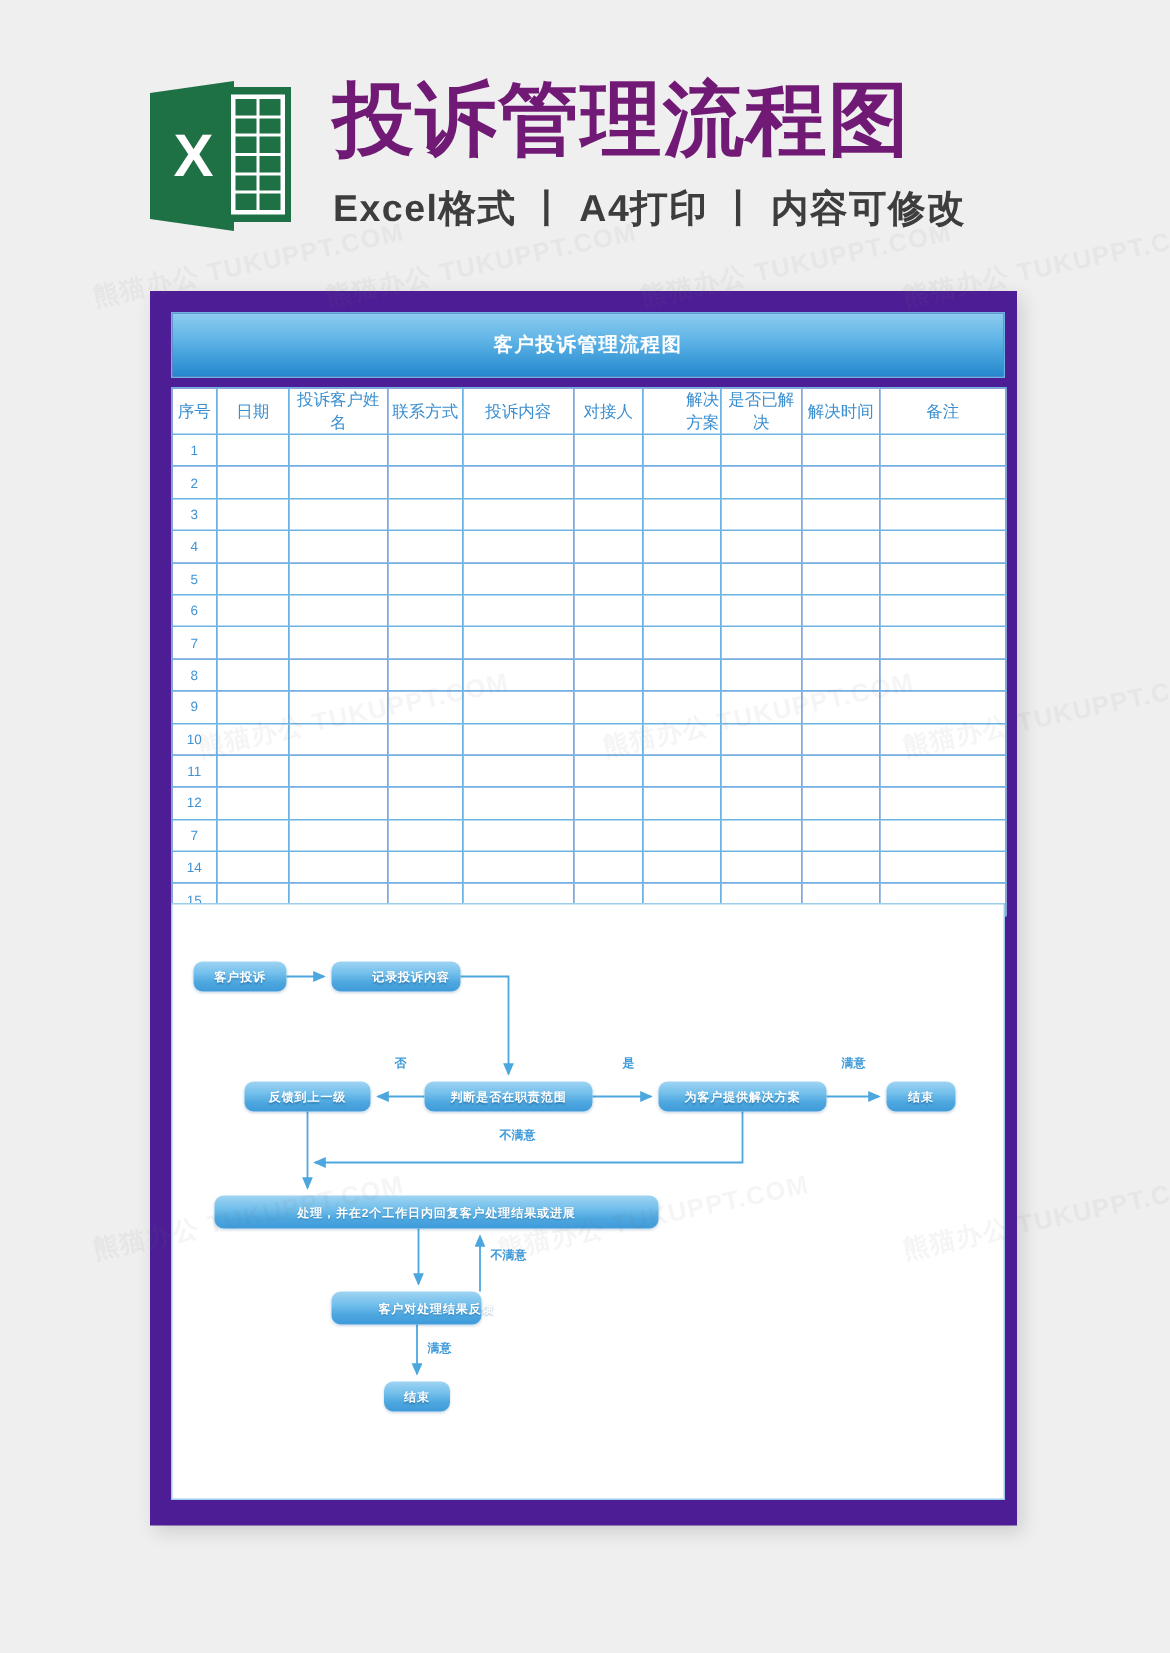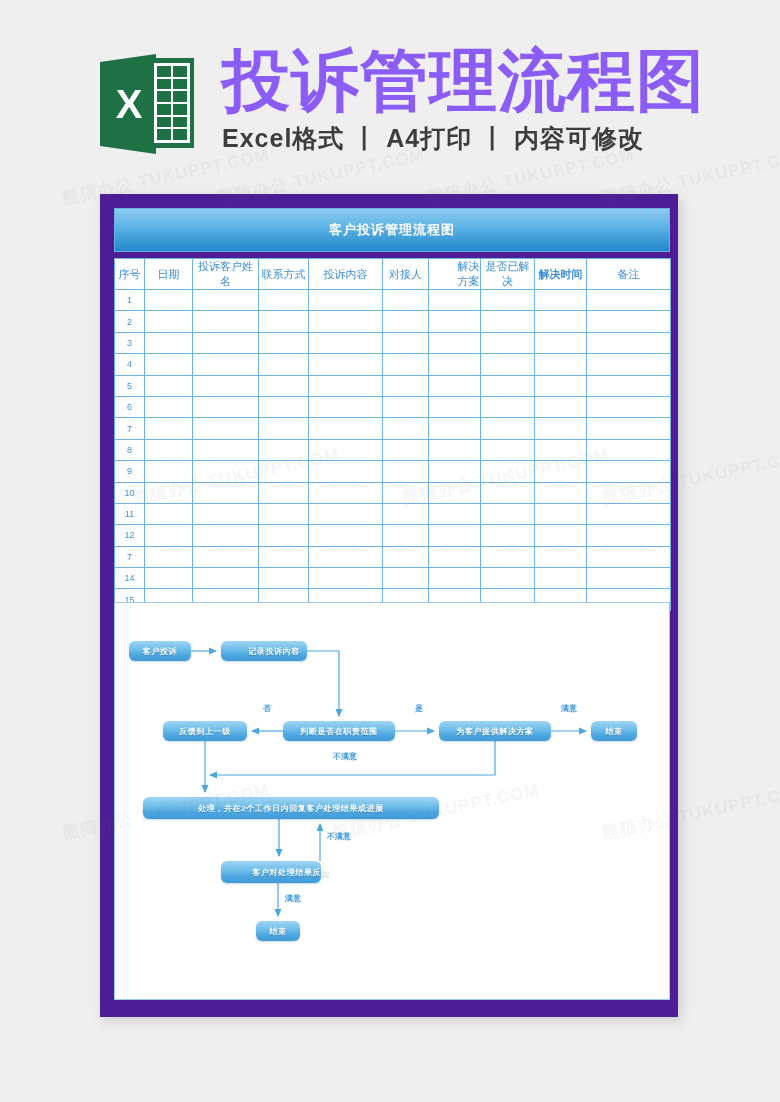--- a/index.html
+++ b/index.html
@@ -74,23 +74,23 @@
   #excel-logo .sheet .grid .gr span {
     flex: 1;
     background: #1e7145;
   }
 
   #banner-text {
     margin-left: 24px;
     padding-top: 4px;
   }
   #banner-title {
-    font-size: 68px;
-    font-weight: bold;
-    color: #8b5cf6;
+    font-size: 54px;
+    font-weight: bold;
+    color: #701a75;
     letter-spacing: 1px;
     line-height: 60px;
     white-space: nowrap;
   }
   #banner-subtitle {
     margin-top: 12px;
     font-size: 25px;
     font-weight: bold;
     color: #3d3d3d;
     letter-spacing: 1px;
@@ -267,21 +267,21 @@
       <thead>
         <tr id="thead-row">
             <th style="width: 30px;">序号</th>
             <th style="width: 48px;">日期</th>
             <th style="width: 66px; margin-top: 32px;">投诉客户姓名</th>
             <th style="width: 50px;">联系方式</th>
             <th style="width: 74px; margin-top: 16px;">投诉内容</th>
             <th style="width: 46px;">对接人</th>
             <th style="width: 52px; padding-left: 28px;">解决方案</th>
             <th style="width: 54px;">是否已解决</th>
-            <th style="width: 52px; font-weight: bold;">解决时间</th>
+            <th style="width: 52px;">解决时间</th>
             <th style="width: 84px;">备注</th>
           </tr>
       </thead>
       <tbody id="tbody">
           <tr>
             <td class="idx">1</td>
             <td></td>
             <td></td>
             <td></td>
             <td></td>

